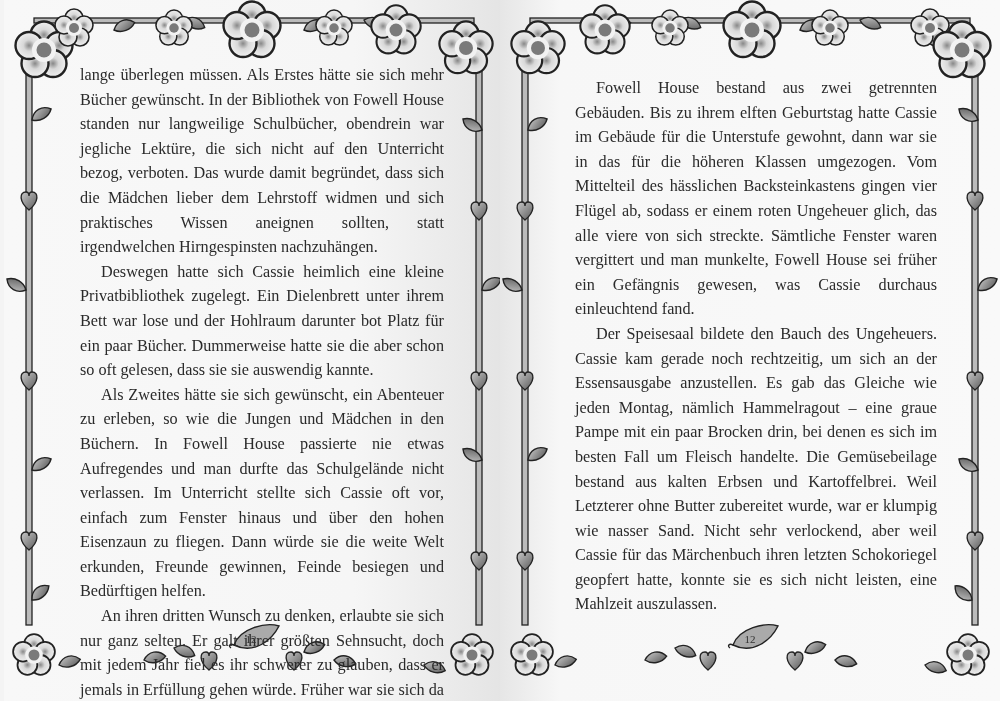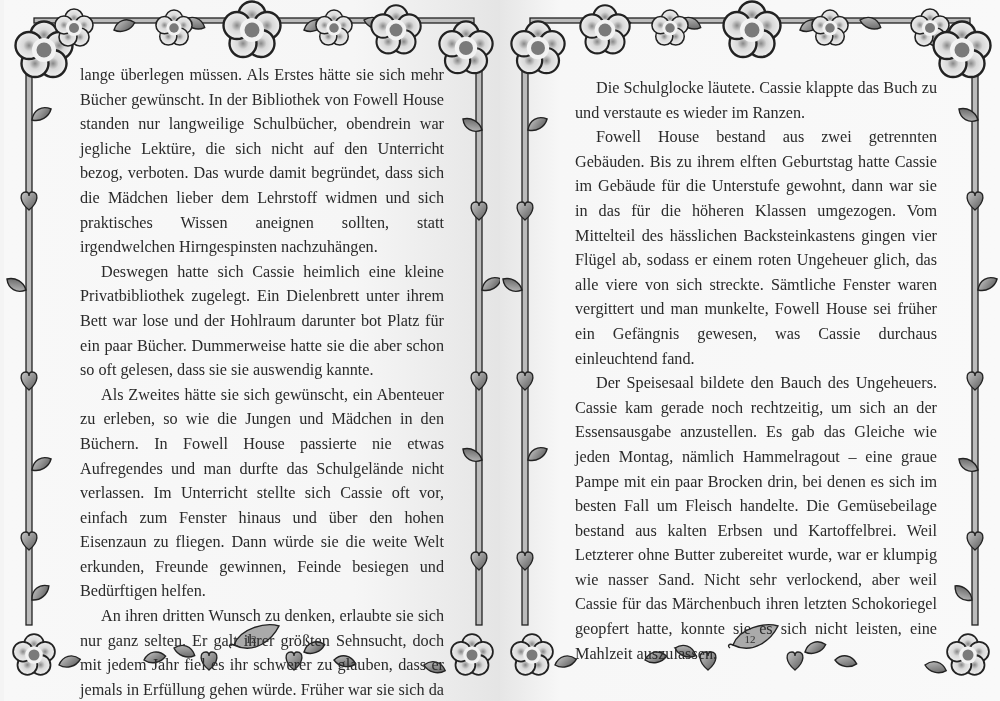--- a/index.html
+++ b/index.html
@@ -145,18 +145,17 @@
     <use href="#heartleaf" transform="translate(208,660)"></use>
     <use href="#heartleaf" transform="translate(295,660)"></use>
     <use href="#leaf" transform="translate(305,652) rotate(-20)"></use>
     <use href="#leaf" transform="translate(335,660) rotate(10)"></use>
     <use href="#leaf" transform="translate(425,665) rotate(15)"></use>
     <path d="M233,645 C239,628 265,622 278,626 C271,640 253,655 233,645 Z" fill="#aaa" stroke="#222" stroke-width="1.4"></path>
     <path d="M233,645 C229,643 227,646 230,648" fill="none" stroke="#222" stroke-width="1.4"></path>
   </svg>
 
   <div class="text">
-    <p>Die Schulglocke läutete. Cassie klappte das Buch zu und verstaute es wieder im Ranzen.</p>
     <p>Fowell House bestand aus zwei getrennten Gebäuden. Bis zu ihrem elften Geburtstag hatte Cassie im Gebäude für die Unterstufe gewohnt, dann war sie in das für die höheren Klassen umgezogen. Vom Mittelteil des hässlichen Backsteinkastens gingen vier Flügel ab, sodass er einem roten Ungeheuer glich, das alle viere von sich streckte. Sämtliche Fenster waren vergittert und man munkelte, Fowell House sei früher ein Gefängnis gewesen, was Cassie durchaus einleuchtend fand.</p>
     <p>Der Speisesaal bildete den Bauch des Ungeheuers. Cassie kam gerade noch rechtzeitig, um sich an der Essensausgabe anzustellen. Es gab das Gleiche wie jeden Montag, nämlich Hammelragout – eine graue Pampe mit ein paar Brocken drin, bei denen es sich im besten Fall um Fleisch handelte. Die Gemüsebeilage bestand aus kalten Erbsen und Kartoffelbrei. Weil Letzterer ohne Butter zubereitet wurde, war er klumpig wie nasser Sand. Nicht sehr verlockend, aber weil Cassie für das Märchenbuch ihren letzten Schokoriegel geopfert hatte, konnte sie es sich nicht leisten, eine Mahlzeit auszulassen.</p>
   </div>
   <div class="pagenum">12</div>
 </div>
 
 </body></html>

